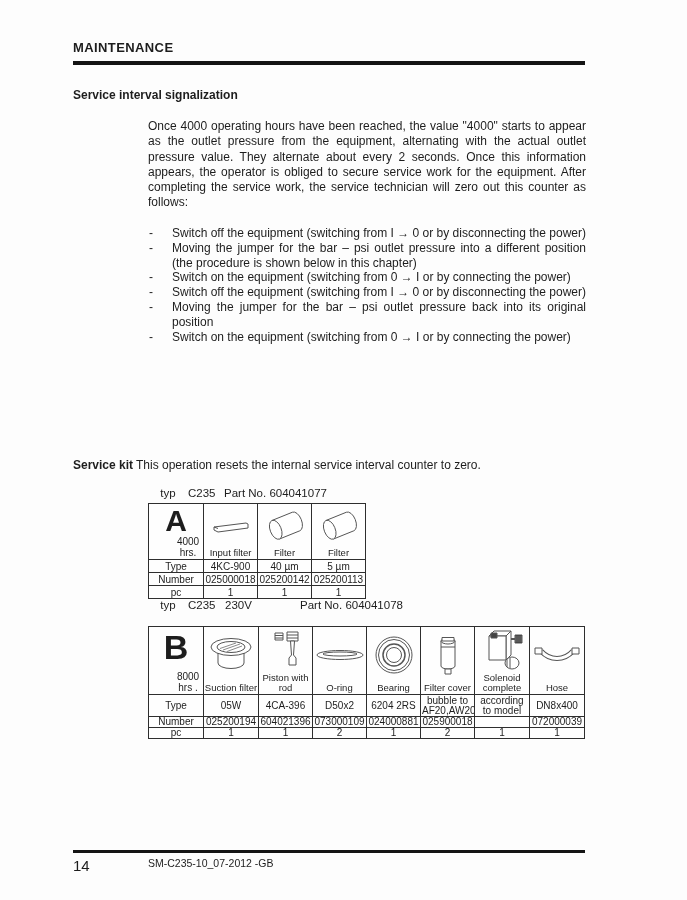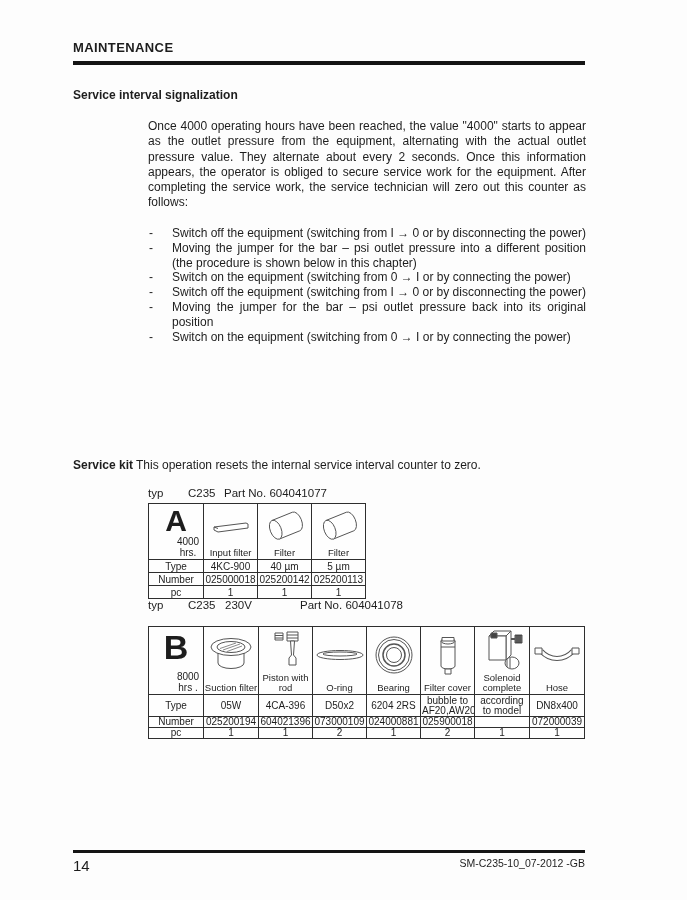--- a/index.html
+++ b/index.html
@@ -43,21 +43,21 @@
     margin-top:44px;
   }
 
   
   .tbl-caption {
     position:absolute; left:148px;
     font-size:11.5px; line-height:12.5px; white-space:nowrap;
   }
   #caption-a { top:487px; }
   #caption-b { top:599px; }
-  .cap-typ   { display:inline-block; width:40px; }
+  .cap-typ   { display:inline-block; width:40px;text-align:center; }
   .cap-model { display:inline-block; width:36px; }
   .cap-model-b { display:inline-block; width:37px; }
   .cap-volt  { display:inline-block; width:75px; }
 
   
   table.kit {
     position:absolute; left:148px;
     border-collapse:collapse; table-layout:fixed;
     background:#fefefe;
   }
@@ -89,21 +89,21 @@
 
   svg.draw { display:block; }
   svg.draw * { vector-effect:non-scaling-stroke; }
 
   
   .footer-rule {
     position:absolute; left:73px; top:850px; width:512px; height:3px;
     background:#141414;
   }
   .footer-page { position:absolute; left:73px; top:857px; font-size:15px; }
-  .footer-code { position:absolute; top:857px; left:148px; width:437px; text-align:right; font-size:10.5px; }
+  .footer-code { position:absolute; top:857px; left:148px; width:437px; font-size:10.5px; }
 </style>
 </head>
 <body>
 
 <div class="page">
 
   <div class="doc-title">MAINTENANCE</div>
   <div class="title-rule"></div>
 
   <div class="section-heading" id="heading-interval">Service interval signalization</div>

